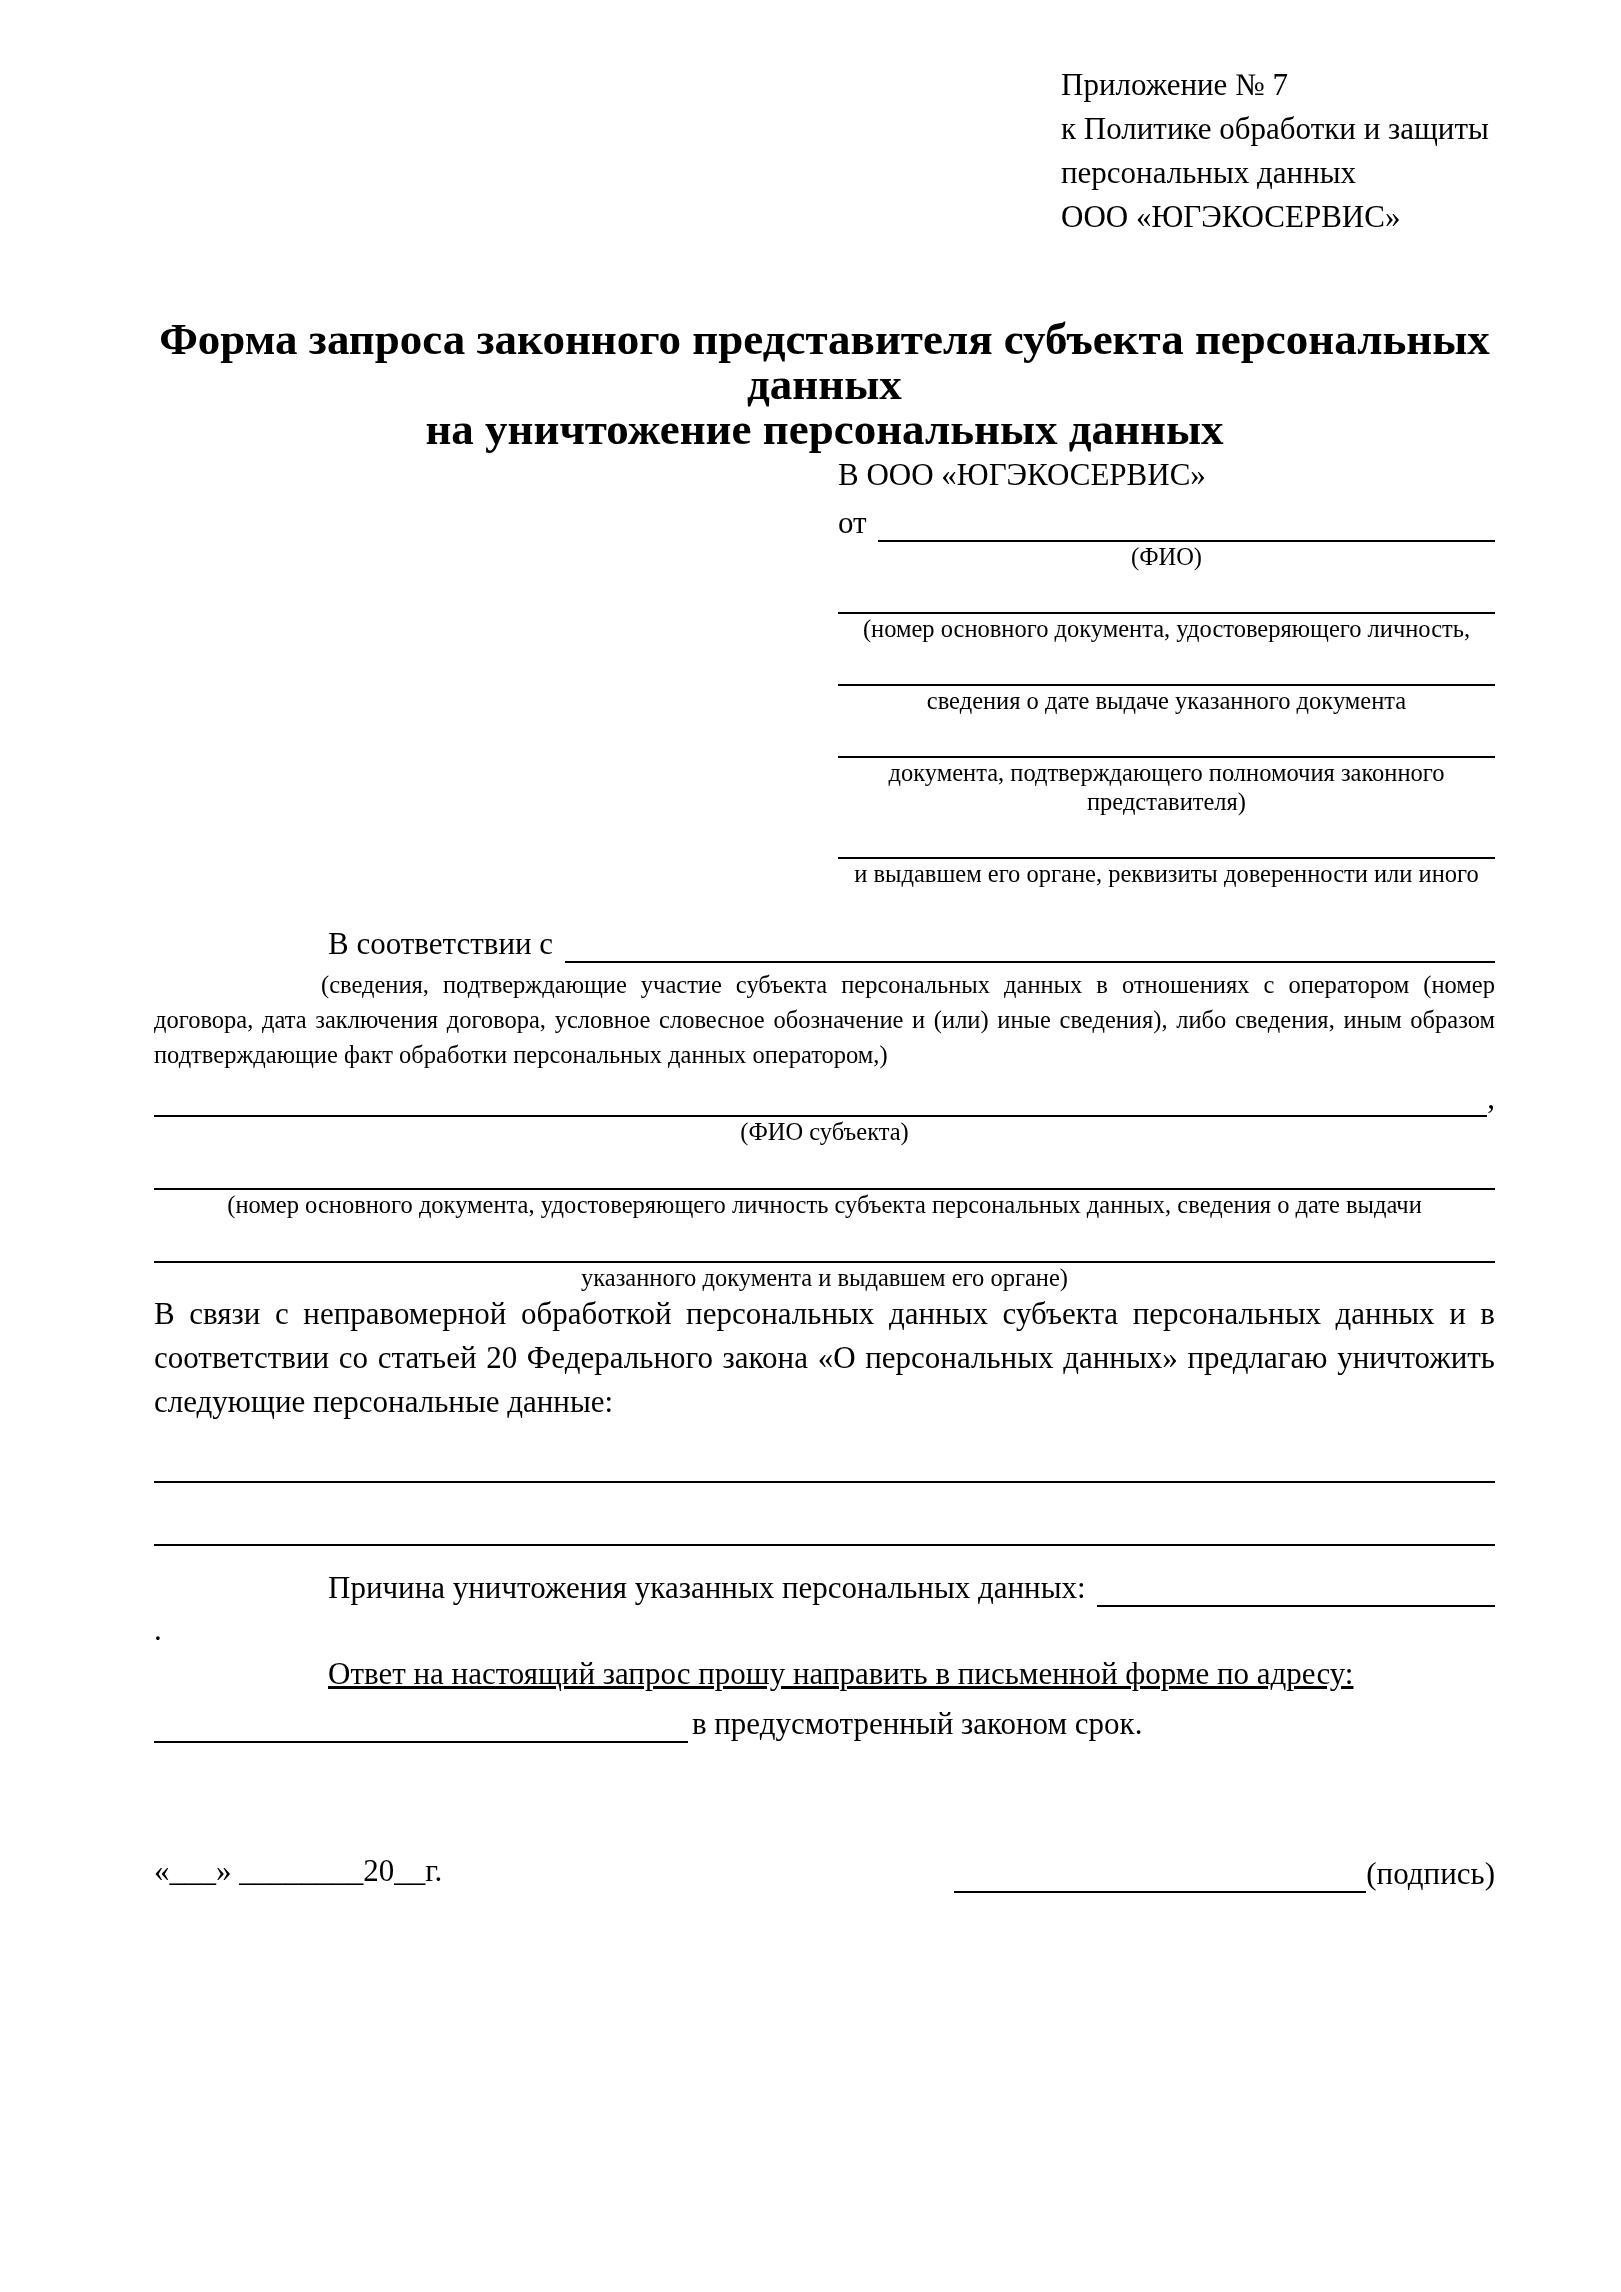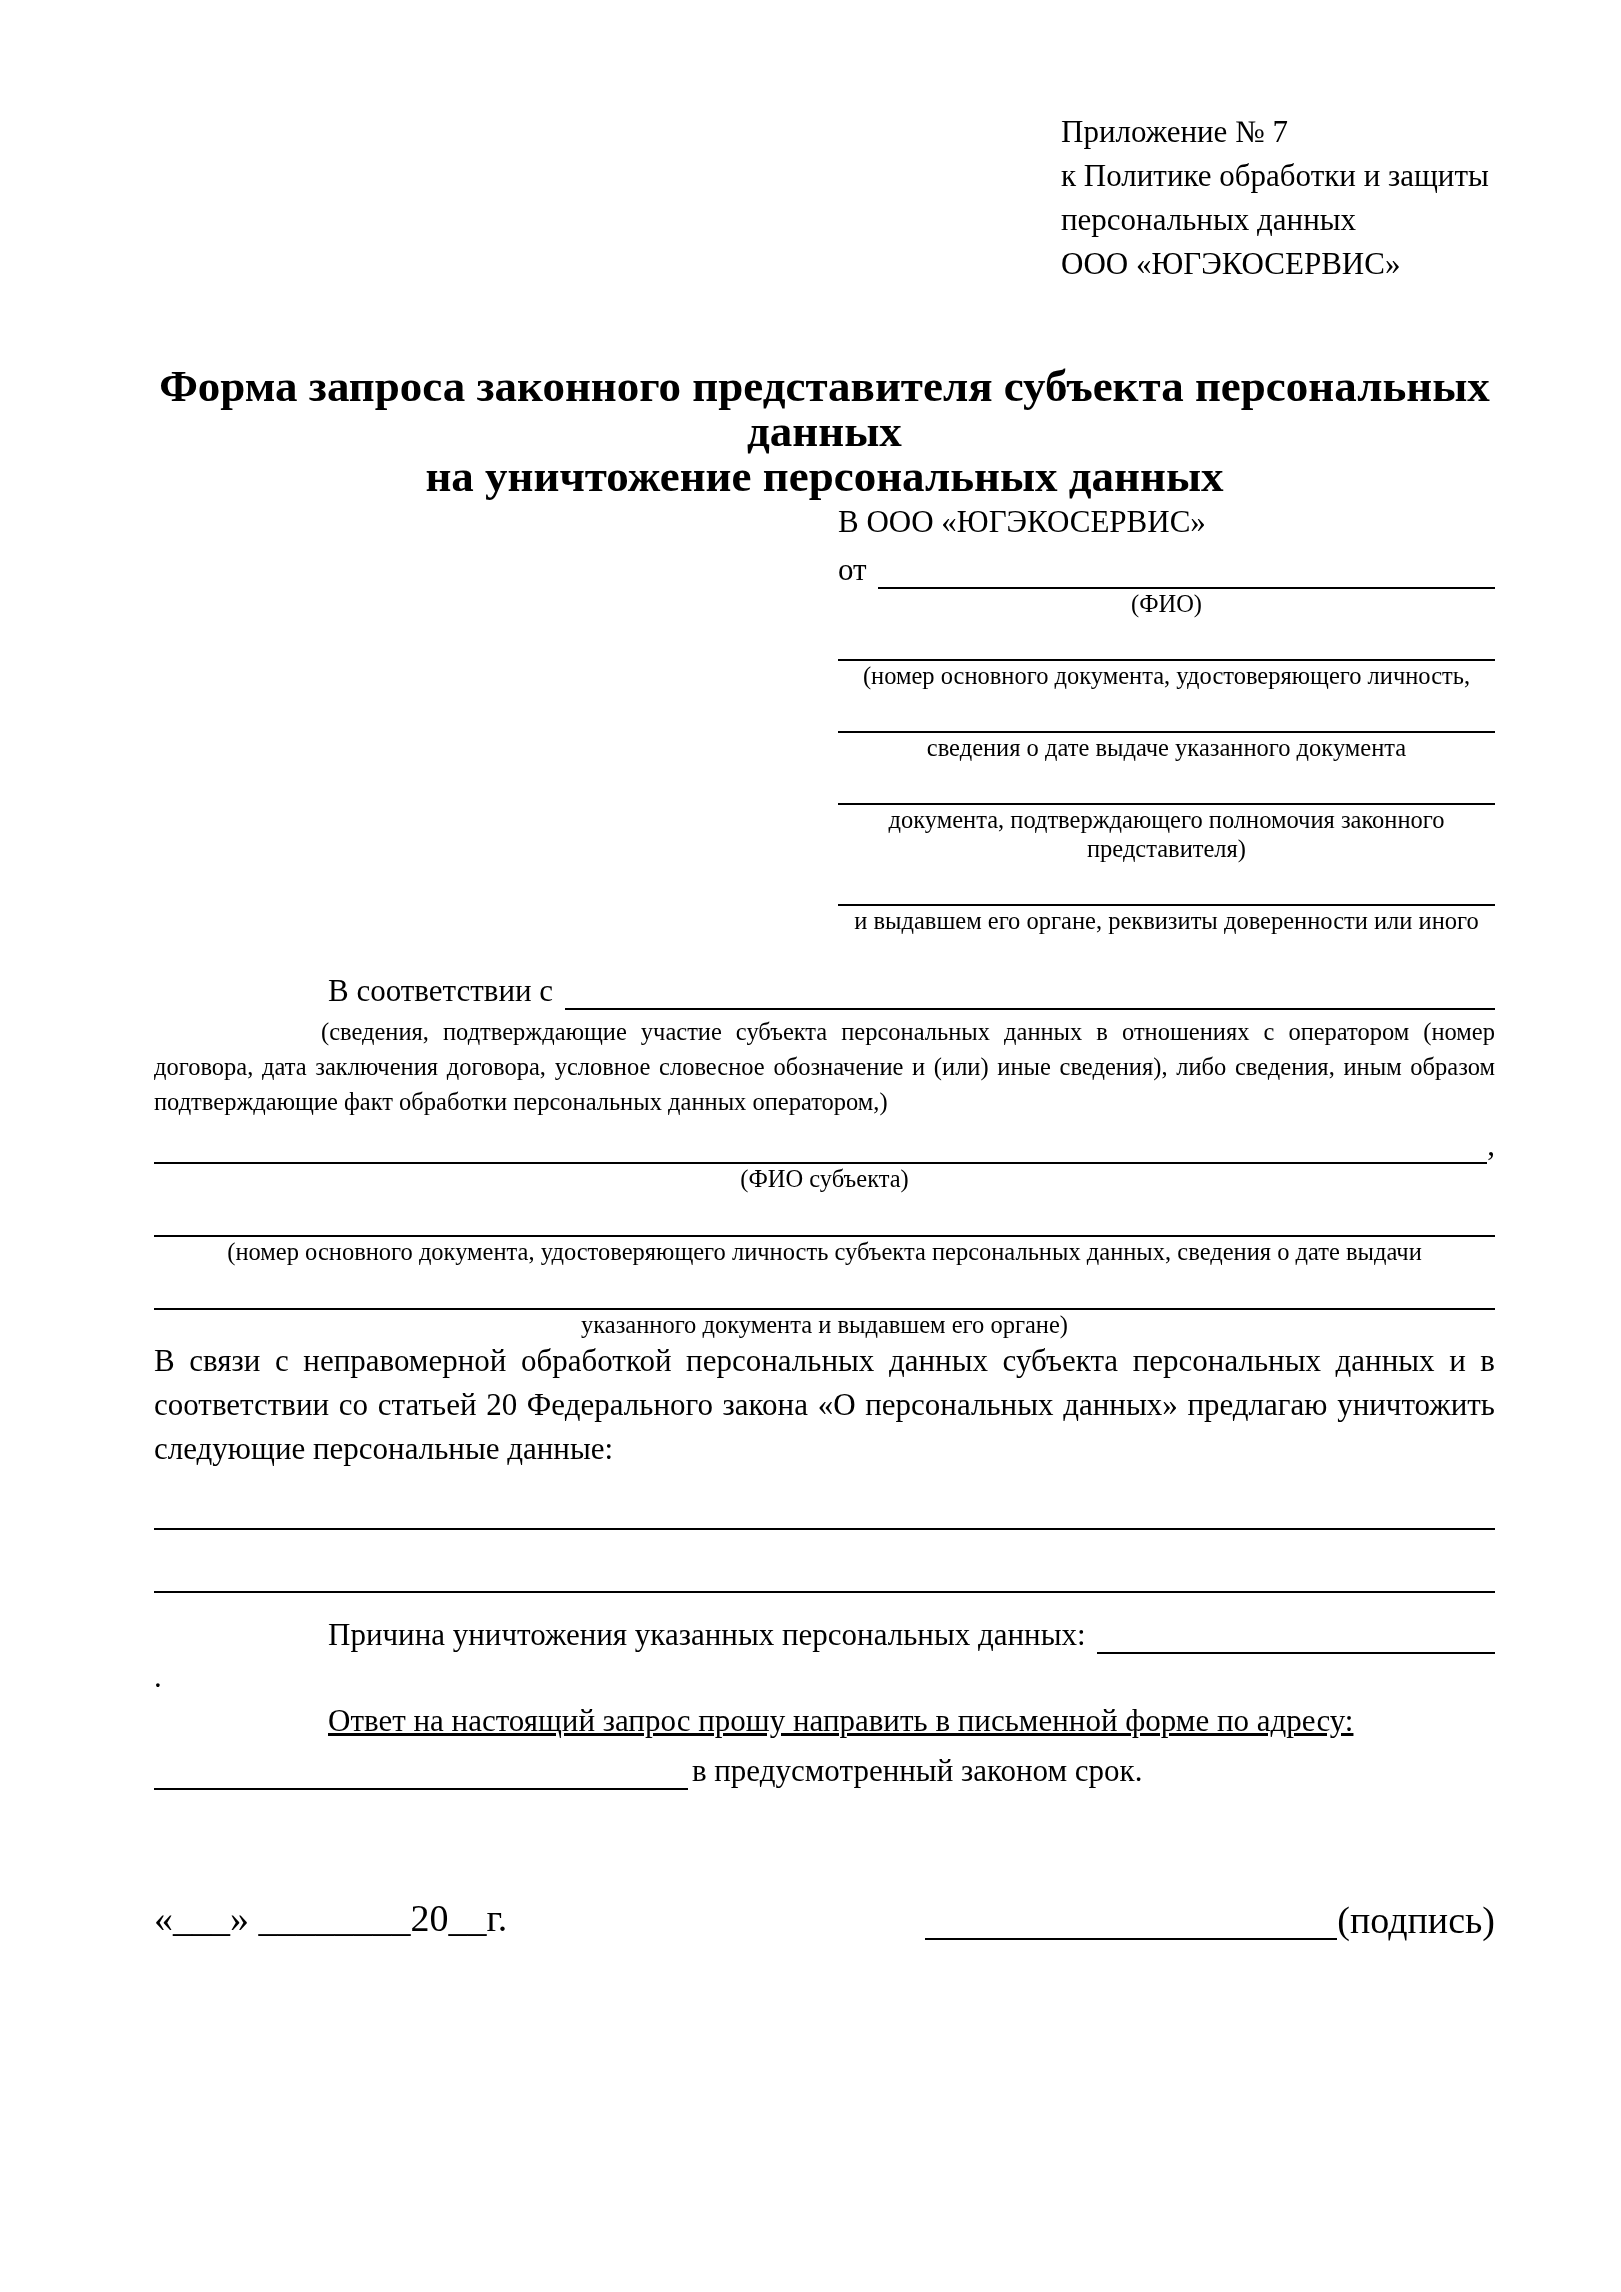--- a/index.html
+++ b/index.html
@@ -2,21 +2,21 @@
 <html><head>
 <meta charset="utf-8">
 <style>
   html,body{margin:0;padding:0;background:#ffffff;}
   .page{
     position:relative;
     width:1621px;height:1949px;
     box-sizing:border-box;
     background:#ffffff;color:#000;
     font-family:"Liberation Serif", serif;
-    padding:110px 126px 0 154px;
+    padding:63px 126px 0 154px;
     overflow:hidden;
   }
   
   .appendix{margin-left:907px;font-size:31px;line-height:44px;}
   
   .title{margin-top:78px;text-align:center;font-weight:bold;font-size:45px;line-height:45px;}
   
   .addr{margin-left:684px;}
   .addr-to{font-size:31px;line-height:45px;}
   .from-row{display:flex;align-items:flex-end;height:45px;font-size:31px;}
@@ -36,21 +36,21 @@
   .fline{height:42px;border-bottom:2.9px solid #000;}
   .blankA{height:57px;border-bottom:2.9px solid #000;}
   .blankB{height:61px;border-bottom:2.9px solid #000;}
   .reason{display:flex;align-items:flex-end;height:47px;padding-left:174px;margin-top:13.7px;}
   .reason .lbl{white-space:nowrap;line-height:39px;}
   .period-row{display:flex;align-items:flex-end;height:45px;}
   .answer{text-align:justify;text-indent:174px;text-decoration:underline;}
   .term-row{display:flex;align-items:flex-end;height:47px;}
   .term-row .addr-fill{width:534px;border-bottom:2.9px solid #000;height:37px;}
   .term-row .txt{line-height:39px;margin-left:3.9px;}
-  .footer{display:flex;justify-content:space-between;align-items:flex-end;margin-top:106px;font-size:38px;}
+  .footer{display:flex;justify-content:space-between;align-items:flex-end;margin-top:106px;font-size:31px;}
   .sig{display:flex;align-items:flex-end;}
   .sig-fill{width:412px;border-bottom:2.9px solid #000;height:37px;}
   .sig .txt{line-height:39px;}
 </style>
 </head>
 <body>
 
 <div class="page">
 
   <div class="appendix">

